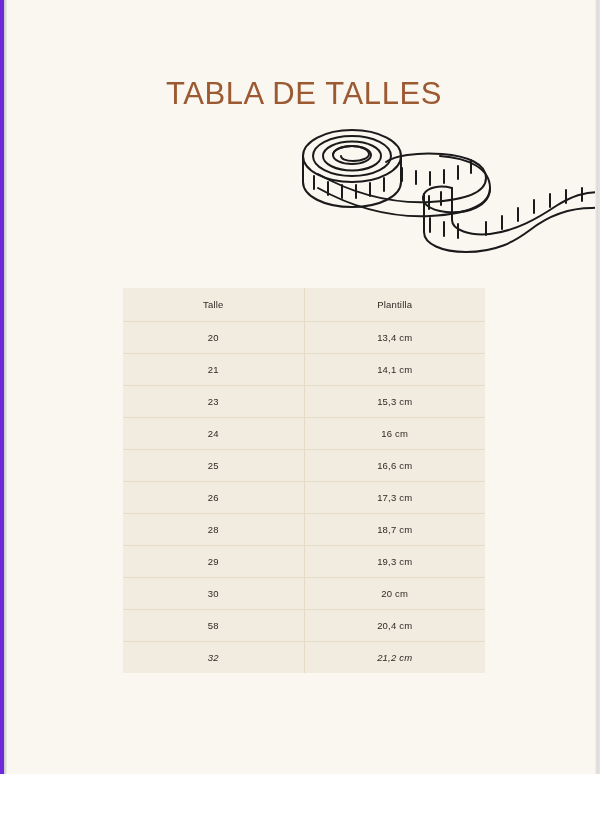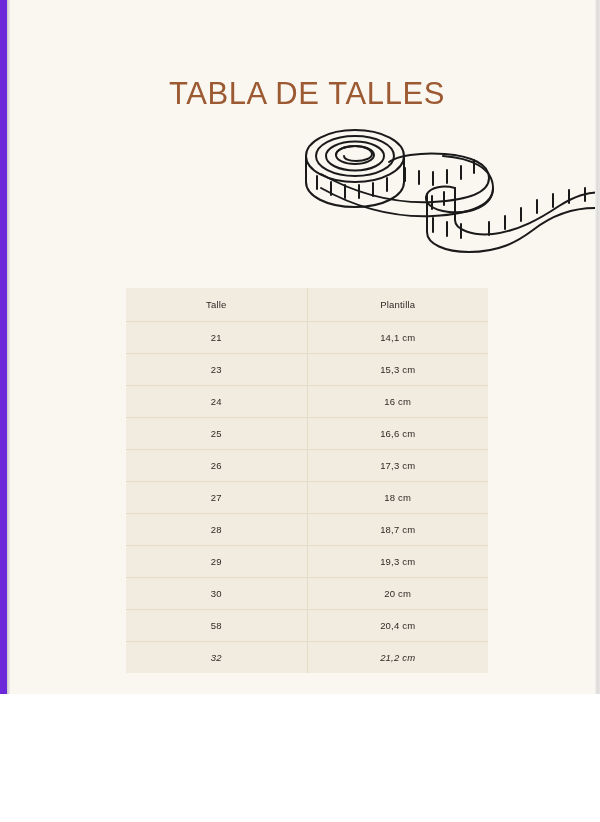--- a/index.html
+++ b/index.html
@@ -12,24 +12,24 @@
     height: 822px;
     background: #ffffff;
     font-family: "Liberation Sans", sans-serif;
     overflow: hidden;
   }
 
   
   .page {
     position: relative;
     width: 600px;
-    height: 694px;
+    height: 774px;
     background: #faf6f0;
     box-sizing: border-box;
-    border-left: 7px solid #6d28d9;
+    border-left: 4px solid #6d28d9;
     border-right: 2px solid #e4e2e0;
     overflow: hidden;
   }
   .page::before {
     content: "";
     position: absolute;
     left: 0; top: 0; bottom: 0;
     width: 3px;
     background: linear-gradient(to right, #c9c7c5, #efeeec);
     pointer-events: none;
@@ -183,42 +183,42 @@
   <div class="size-table-wrap">
     <table class="size-table">
       <thead>
         <tr>
           <th>Talle</th>
           <th>Plantilla</th>
         </tr>
       </thead>
       <tbody id="table-body">
           <tr>
+            <td>20</td>
+            <td>13,4 cm</td>
+          </tr>
+          <tr>
             <td>21</td>
             <td>14,1 cm</td>
           </tr>
           <tr>
             <td>23</td>
             <td>15,3 cm</td>
           </tr>
           <tr>
             <td>24</td>
             <td>16 cm</td>
           </tr>
           <tr>
             <td>25</td>
             <td>16,6 cm</td>
           </tr>
           <tr>
             <td>26</td>
             <td>17,3 cm</td>
-          </tr>
-          <tr>
-            <td>27</td>
-            <td>18 cm</td>
           </tr>
           <tr>
             <td>28</td>
             <td>18,7 cm</td>
           </tr>
           <tr>
             <td>29</td>
             <td>19,3 cm</td>
           </tr>
           <tr>

